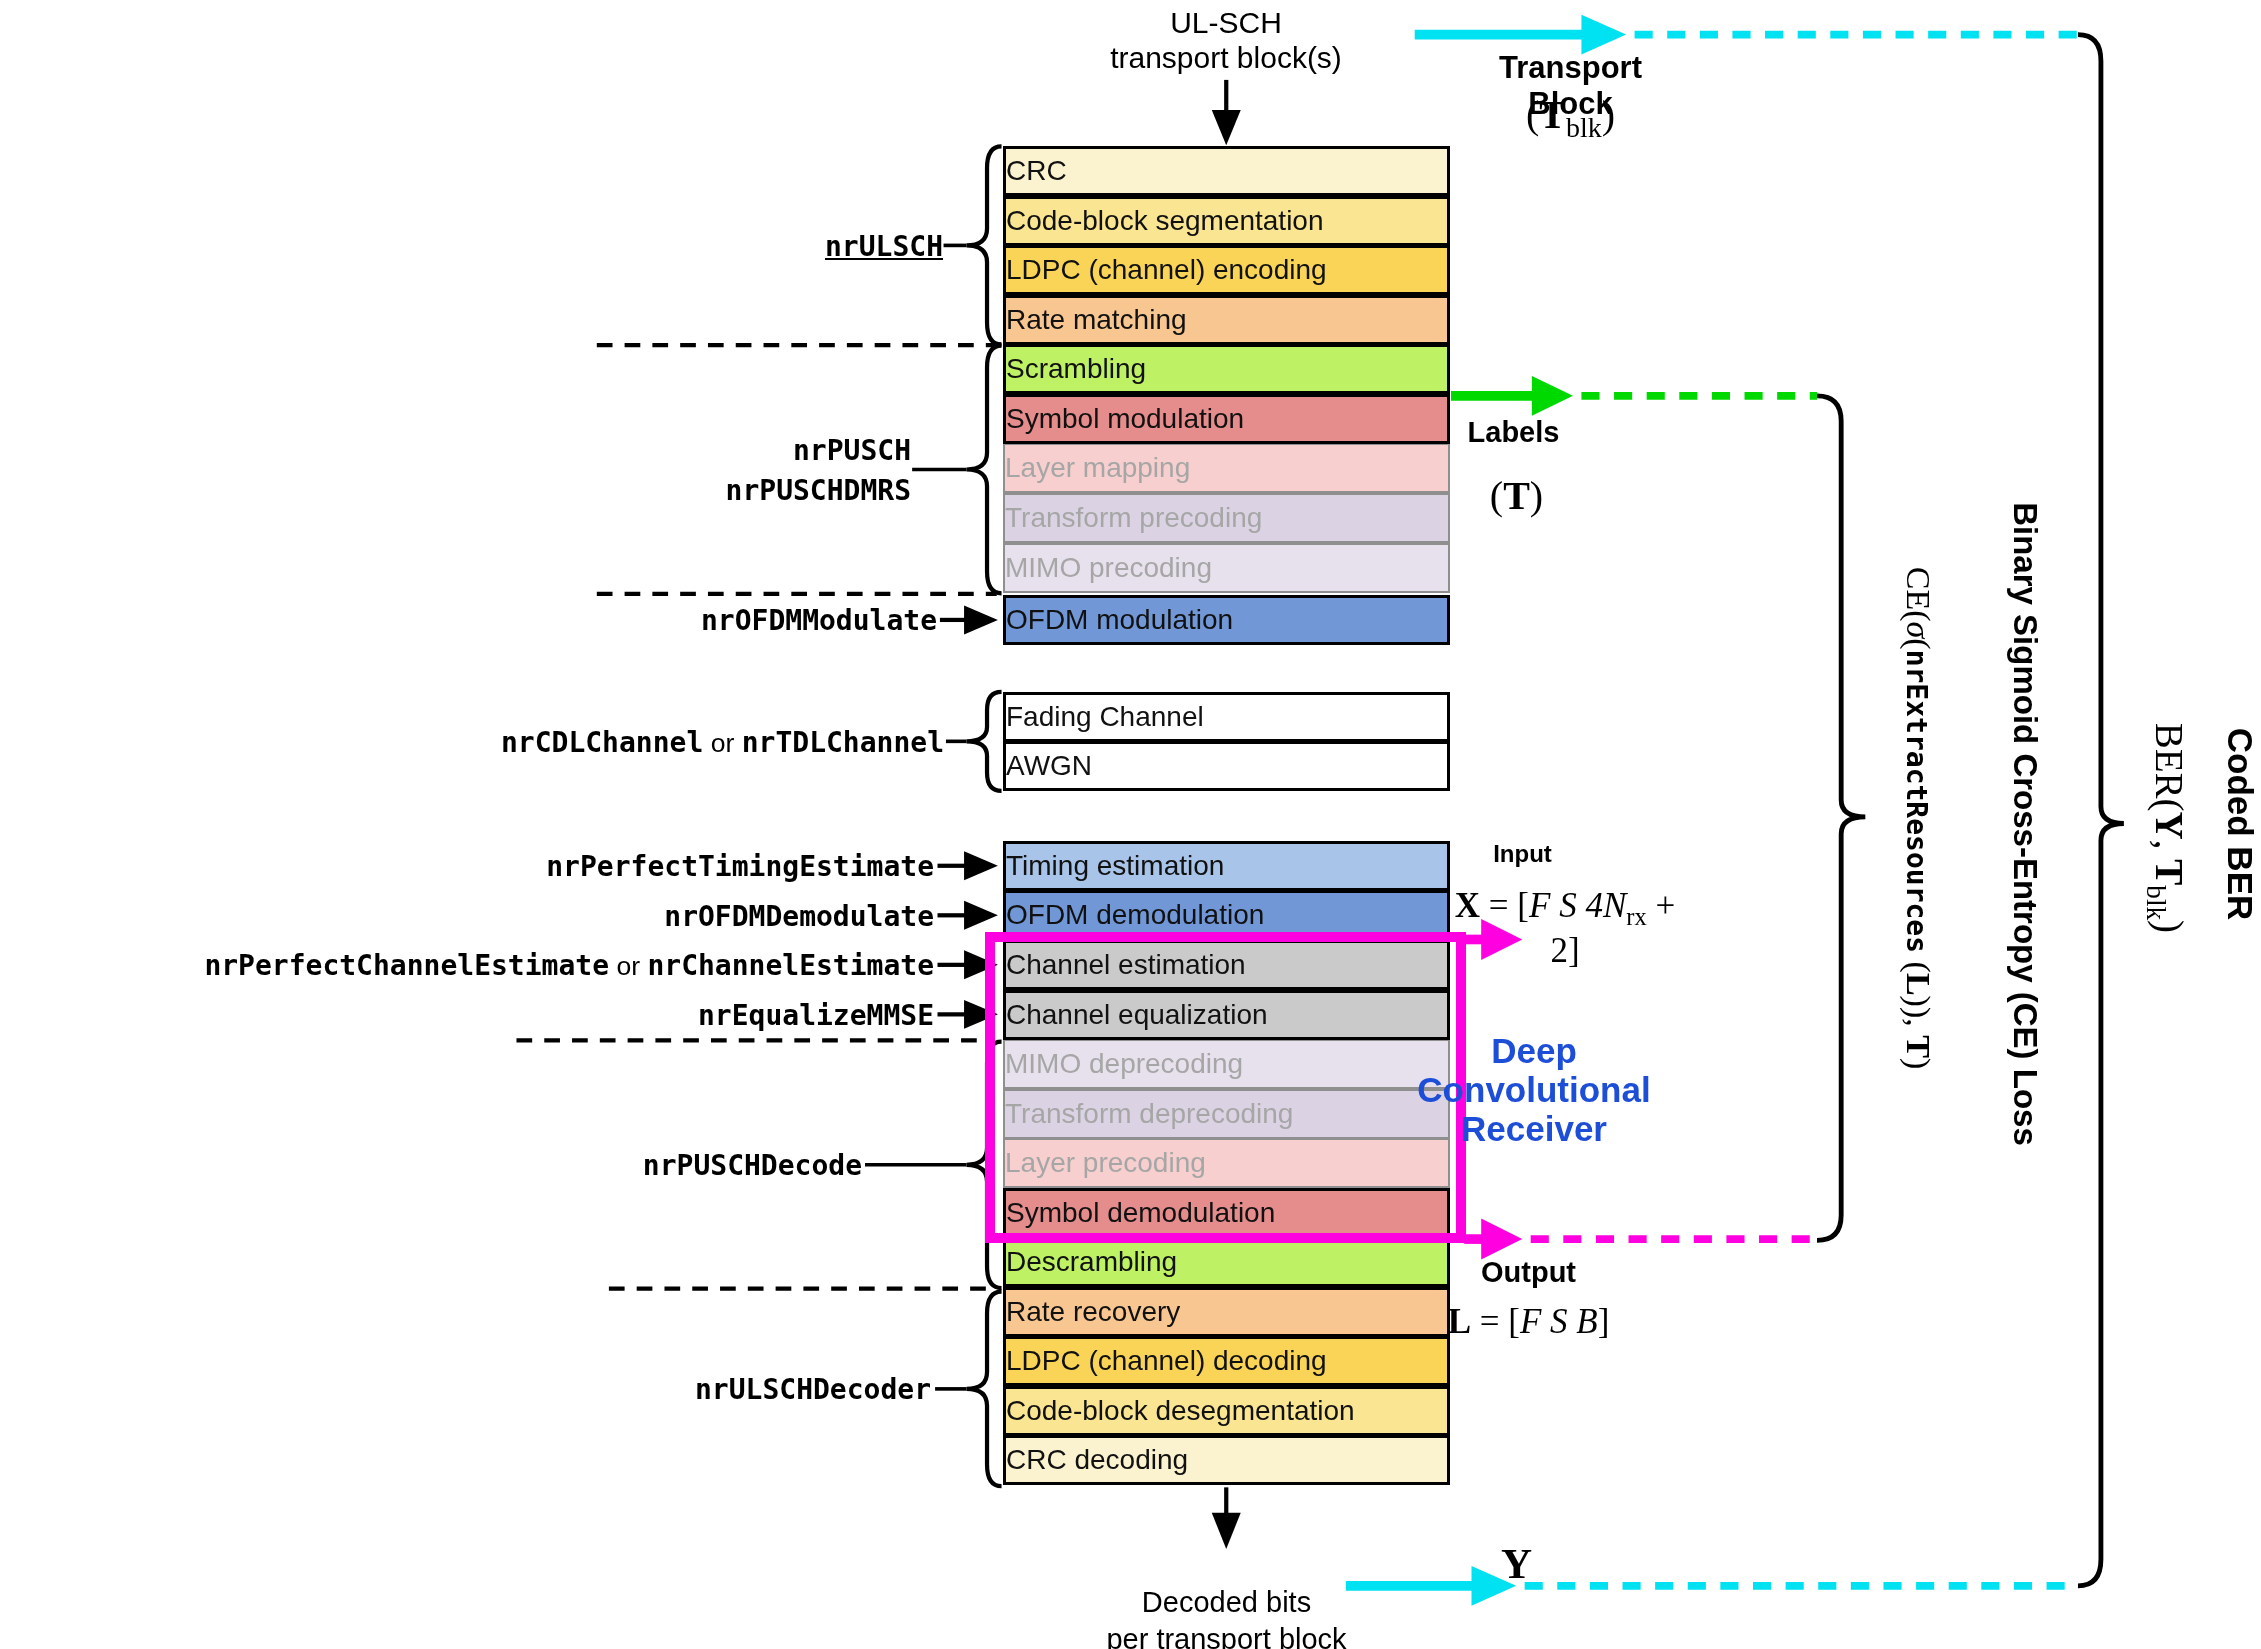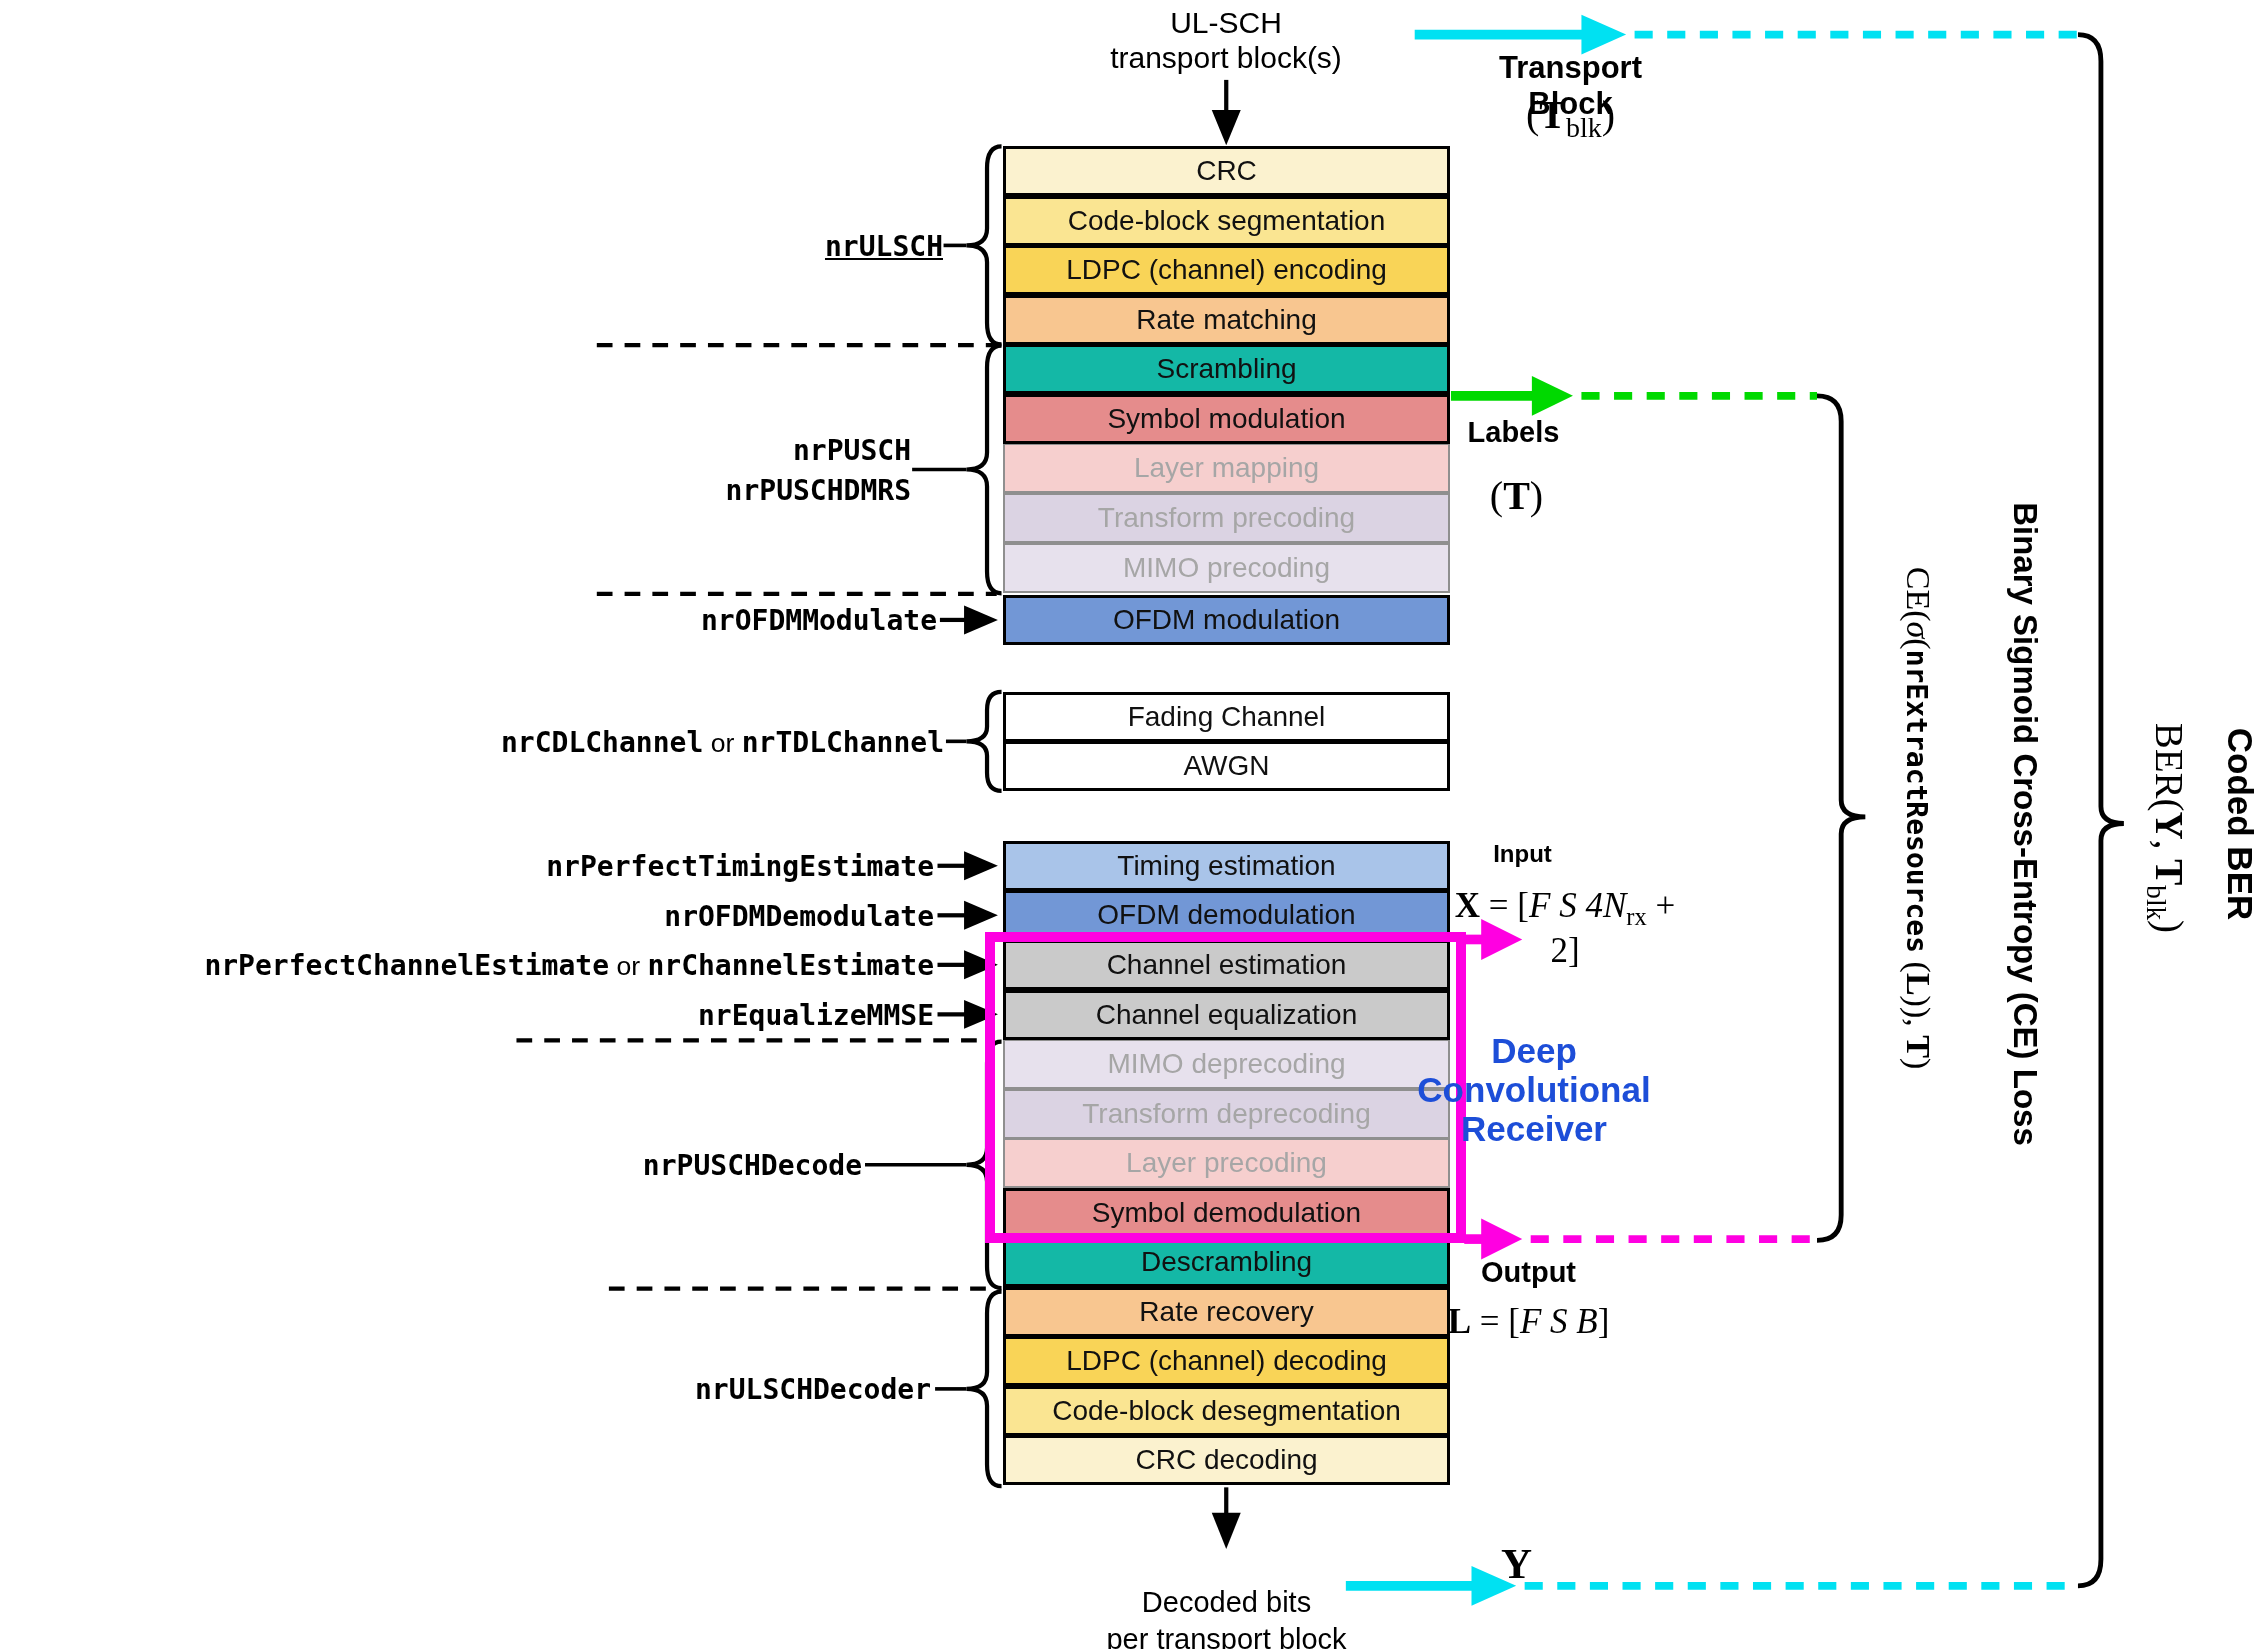--- a/index.html
+++ b/index.html
@@ -1,26 +1,26 @@
 <!DOCTYPE html>
 <html style="font-size:9.7px"><head>
 <meta charset="utf-8">
 <style>
   html,body{margin:0;padding:0;}
   body{width:2261px;height:1650px;position:relative;background:#fff;
        font-family:"Liberation Sans",sans-serif;overflow:hidden;}
   
   .blk{position:absolute;left:1003px;width:447px;height:50px;box-sizing:border-box;
-       border:3px solid #000;display:flex;align-items:center;justify-content:center;
+       border:3px solid #000;display:flex;align-items:center;justify-content:flex-start;
        font-size:28px;color:#111;white-space:nowrap;z-index:2;}
   .faded{border:2.4px solid #8F8F8F;color:#A6A6A6;z-index:1;}
   .chan{border-width:3.6px;background:#fff;}
   .c-cream{background:#FBF2CF;} .c-lyellow{background:#FAE592;}
   .c-yellow{background:#F9D457;} .c-peach{background:#F8C690;}
-  .c-orange{background:#14b8a6;} .c-salmon{background:#E58C8C;}
+  .c-orange{background:#bef264;} .c-salmon{background:#E58C8C;}
   .c-ppink{background:#F6CFCE;} .c-ppurple{background:#DBD3E3;}
   .c-lpurple{background:#E7E1ED;} .c-blue{background:#7297D6;}
   .c-lblue{background:#A9C4E9;} .c-gray{background:#CACACA;}
   
   .mono{font-family:"DejaVu Sans Mono",monospace;font-weight:bold;font-size:28px;
         color:#000;white-space:nowrap;text-align:right;}
   .or{font-family:"Liberation Sans",sans-serif;font-weight:normal;font-size:26.6px;}
   
   .bold{font-weight:bold;}
   .serif{font-family:"Liberation Serif",serif;}

